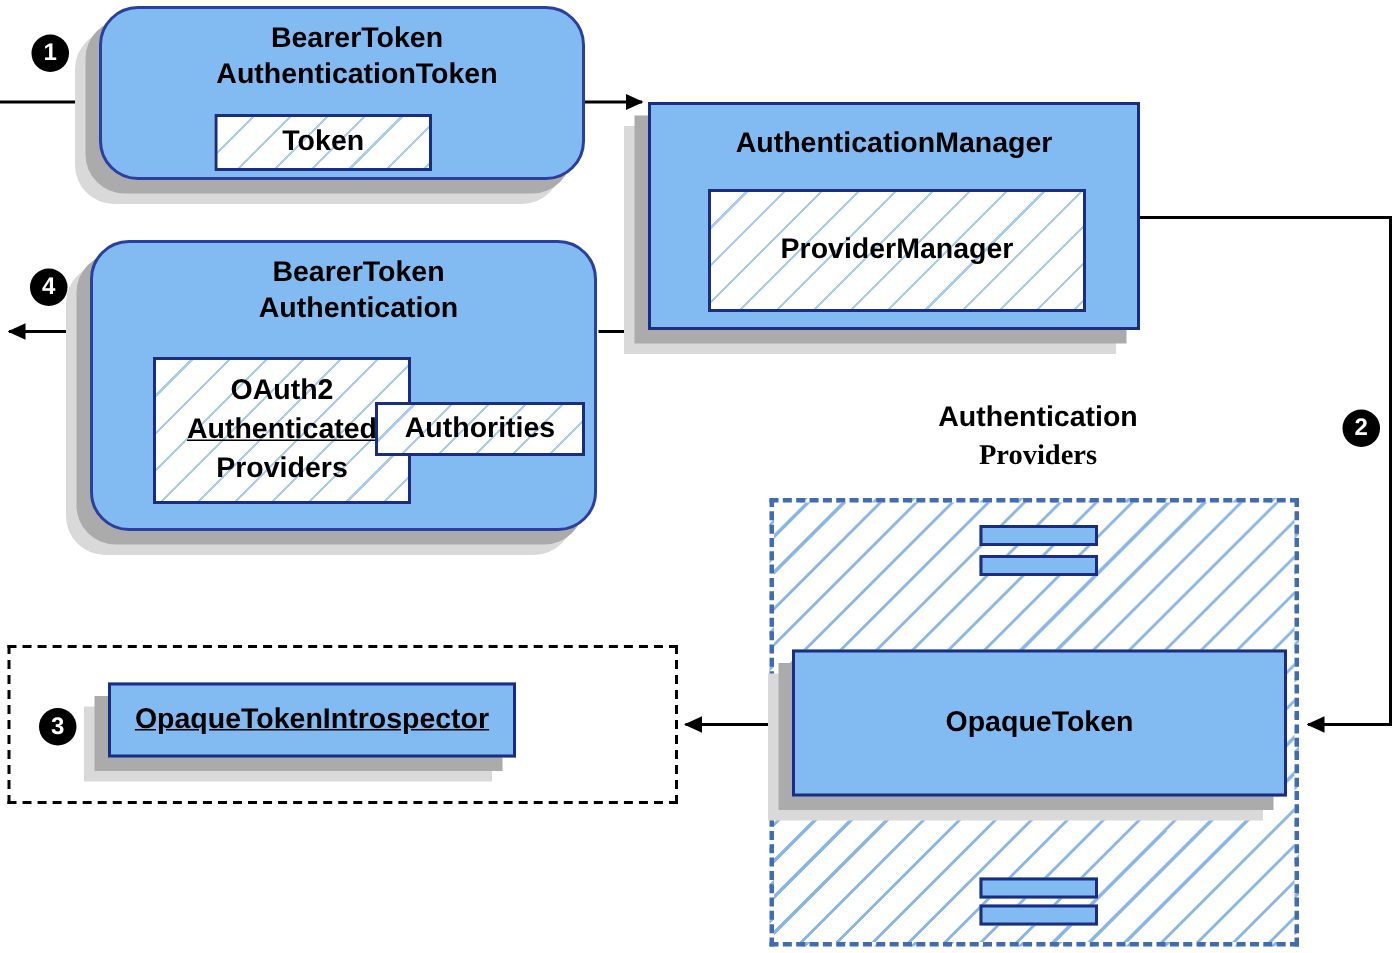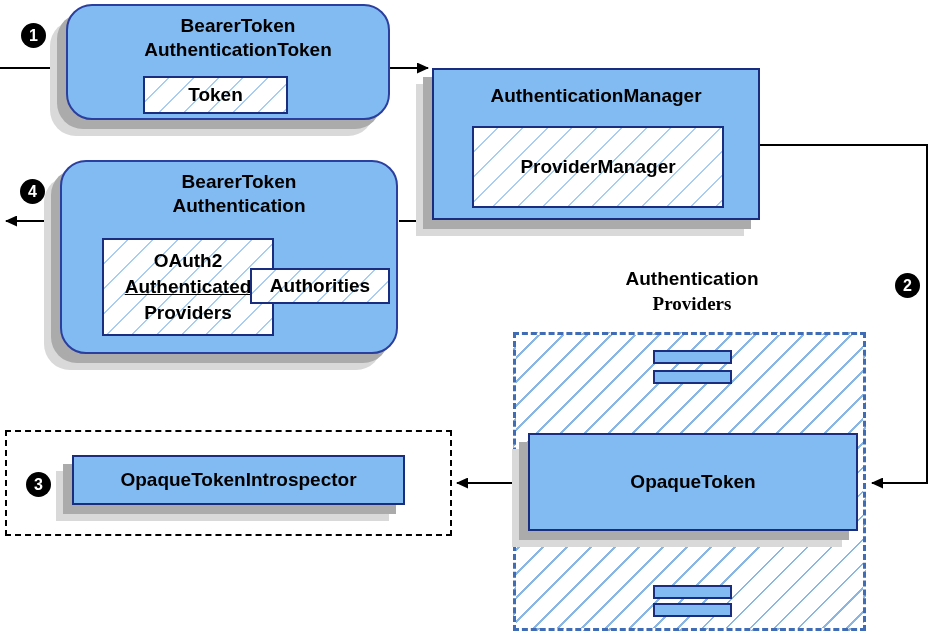--- a/index.html
+++ b/index.html
@@ -136,17 +136,17 @@
 
   <div class="box" style="left:528px;top:433px;width:330px;height:98px;display:flex;flex-direction:column;align-items:center;justify-content:center;">
     <span class="t">OpaqueToken</span>
   </div>
 
   <div class="bar" style="left:653px;top:585px;"></div>
   <div class="bar" style="left:653px;top:603px;"></div>
 
   <div class="black-dashed"></div>
 
-  <div class="box" style="left:72px;top:455px;width:333px;height:50px;display:flex;align-items:center;justify-content:center;">
+  <div class="box" style="left:72px;top:455px;width:272px;height:50px;display:flex;align-items:center;justify-content:center;text-decoration:underline;">
     <span class="t">OpaqueTokenIntrospector</span>
   </div>
 
 </div>
 
 </body></html>

